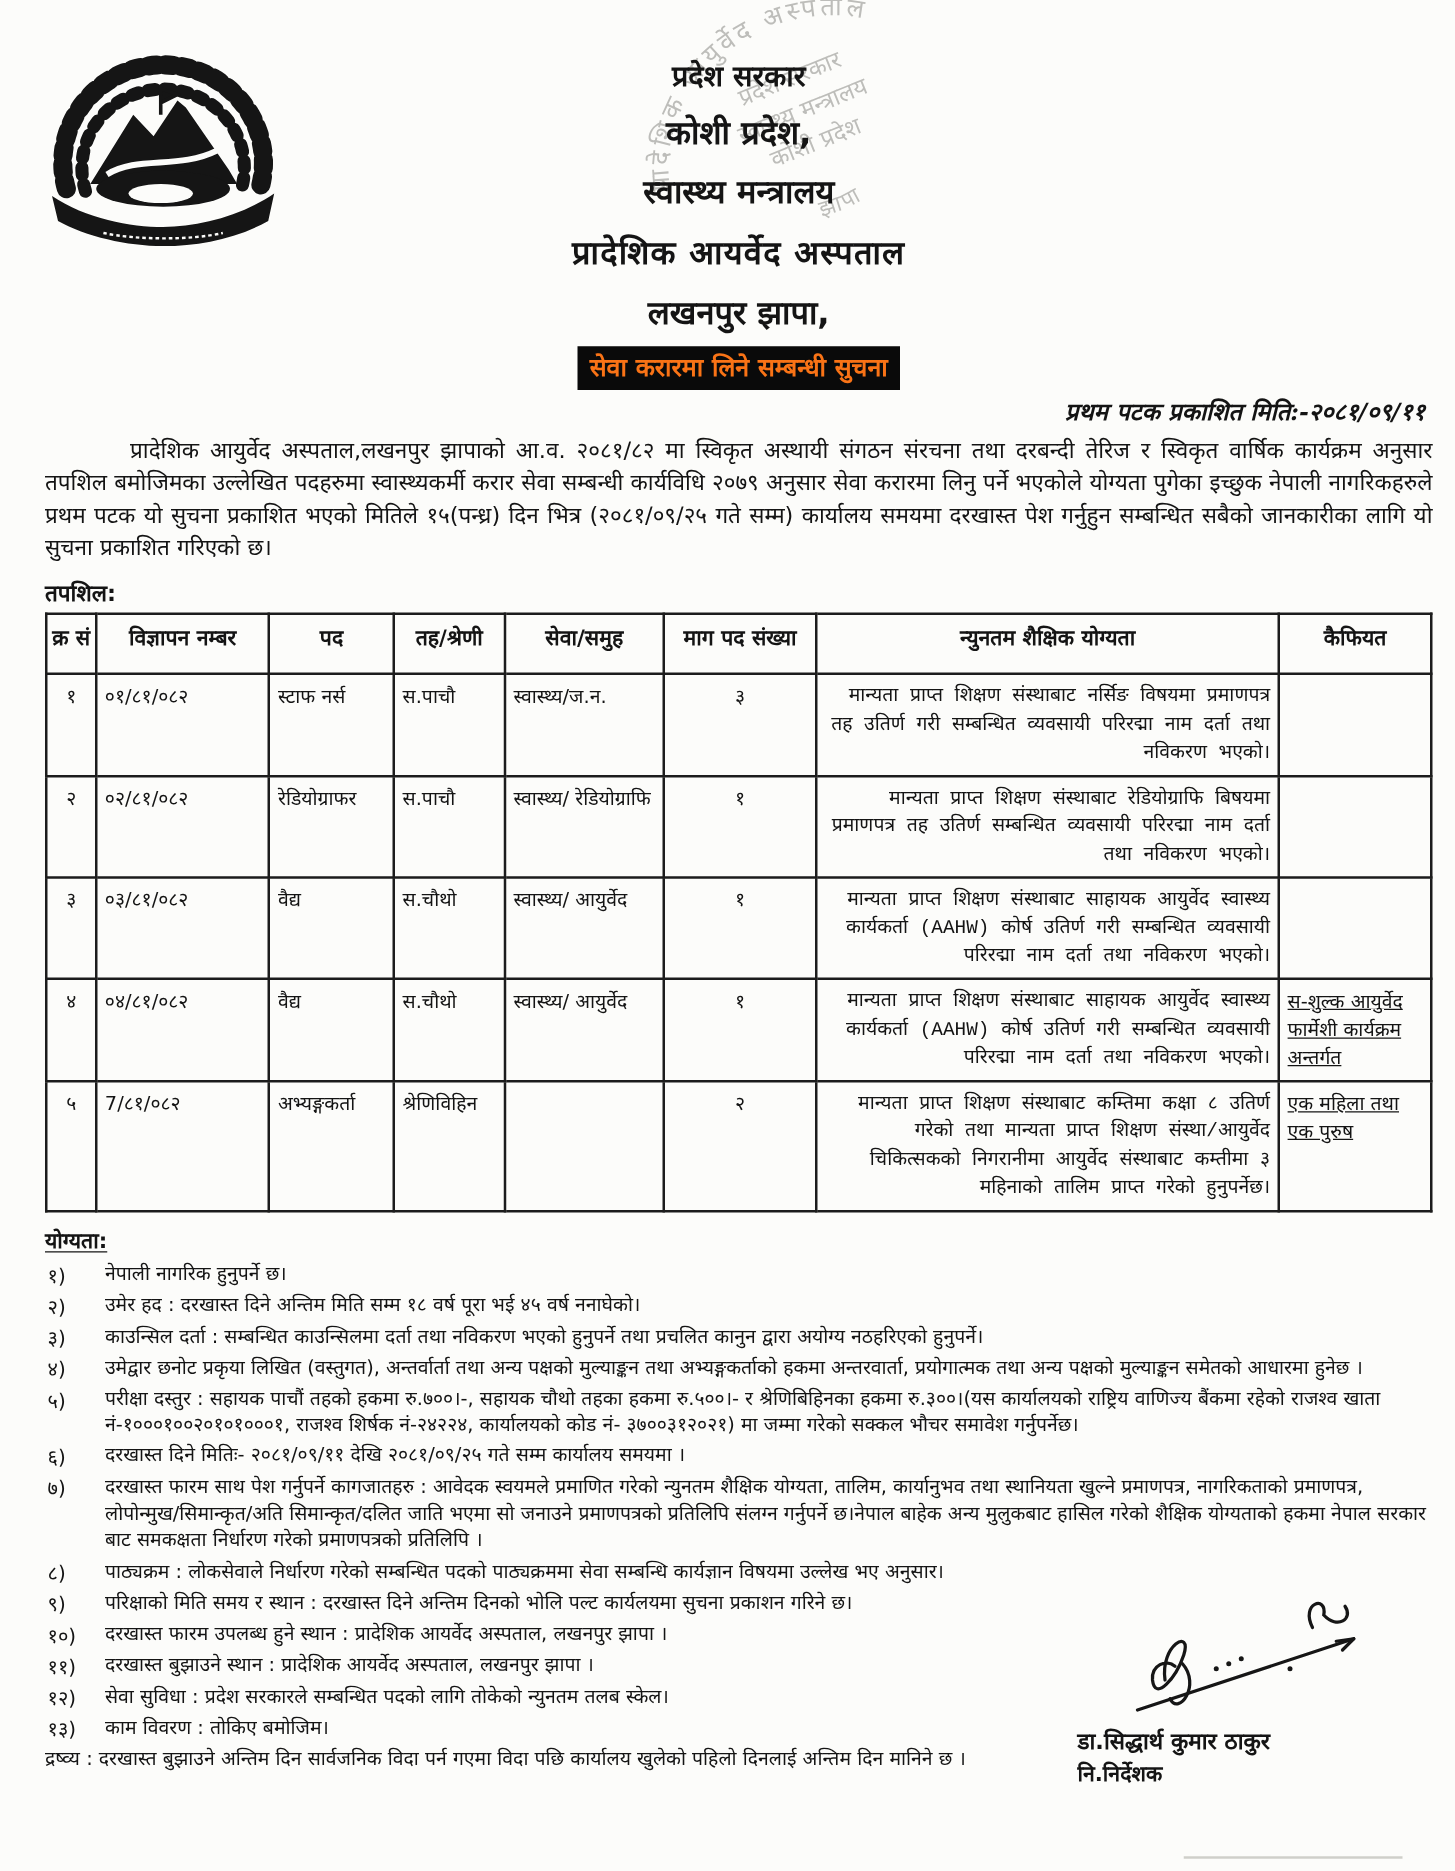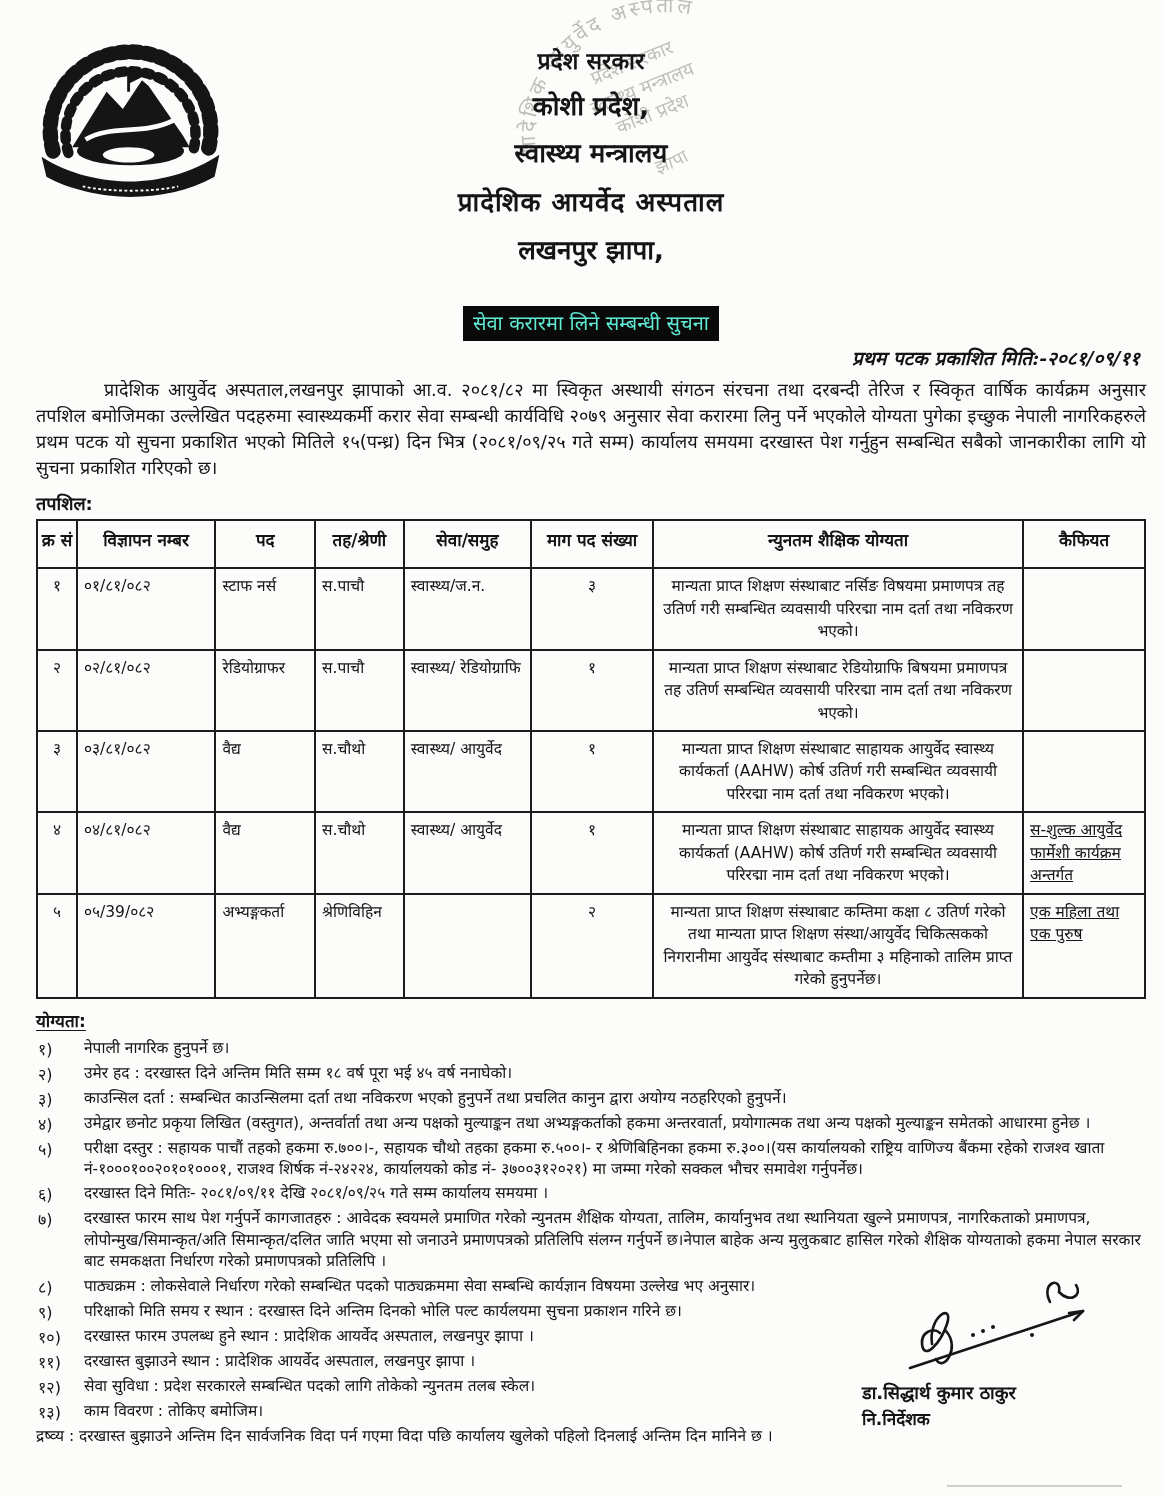--- a/index.html
+++ b/index.html
@@ -14,36 +14,36 @@
   .stamp{position:absolute; left:488px; top:-22px; width:316px; height:240px; opacity:.55; z-index:0;}
   .stamp text{fill:#8b8b86; font-family:"DejaVu Sans","Liberation Sans",sans-serif;}
   
   .content{position:relative; z-index:1; padding:0 18px 0 36px;}
   .header{text-align:center; padding-top:44px;}
   .h-gov{font-size:23px; font-weight:bold; margin-bottom:11px;}
   .h-prov{font-size:26px; font-weight:bold; margin-bottom:11px;}
   .h-min{font-size:26px; font-weight:bold; margin-bottom:13px;}
   .h-org{font-size:26px; font-weight:bold; margin-bottom:12px; letter-spacing:1px;}
   .h-loc{font-size:26px; font-weight:bold; margin-bottom:10px;}
-  .chip{display:inline-block; background:#0a0a0a; color:#5eead4;
-        font-size:20px; font-weight:normal; padding:3px 10px 5px;margin-top:29px;}
+  .chip{display:inline-block; background:#0a0a0a; color:#f97316;
+        font-size:20px; font-weight:bold; padding:3px 10px 5px;}
   
   .dateline{text-align:right; font-family:"DejaVu Serif","Liberation Serif",serif;
             font-style:italic; font-weight:bold; font-size:19px; margin:4px 6px 0 0;}
   .intro{font-size:18px; line-height:1.45; text-align:justify; margin:6px 0 0 0; text-indent:68px;}
   .tapasil{font-size:18px; font-weight:bold; margin:10px 0 4px 0;}
   
   table.vacancy{width:100%; border-collapse:collapse; table-layout:fixed;}
   table.vacancy th, table.vacancy td{
     border:2px solid #1c1c1c; vertical-align:top; word-wrap:break-word;
   }
   table.vacancy th{font-size:17px; font-weight:bold; padding:8px 3px 14px; line-height:1.4; text-align:center;}
   table.vacancy td{font-size:15.5px; padding:6px 6px; line-height:1.45;}
   td.c{text-align:center;}
-  td.qual{text-align:center; line-height:1.5; padding-right:10px;}
+  td.qual{text-align:right; line-height:1.5; padding-right:10px;font-family:Liberation Mono, monospace;}
   td.rem{text-align:left; line-height:1.6;text-decoration:underline;}
   
   .yogyata{font-size:17px; font-weight:bold; text-decoration:underline;
            text-underline-offset:3px; margin:10px 0 6px 0;}
   .q-item{display:flex; margin:0 0 3px 0;}
   .q-num{width:46px; flex-shrink:0; font-size:16px; padding-left:2px;}
   .q-text{flex:1; font-size:15.5px; line-height:1.38; text-align:left; padding-right:4px;}
   .q-note{font-size:15.5px; line-height:1.38; margin-top:3px; max-width:1020px;}
   
   .sig{position:absolute; right:52px; top:1278px; width:250px; z-index:2;}
@@ -164,21 +164,21 @@
           <td>०४/८१/०८२</td>
           <td>वैद्य</td>
           <td>स.चौथो</td>
           <td>स्वास्थ्य/ आयुर्वेद</td>
           <td class="c">१</td>
           <td class="qual">मान्यता प्राप्त शिक्षण संस्थाबाट साहायक आयुर्वेद स्वास्थ्य कार्यकर्ता (AAHW) कोर्ष उतिर्ण गरी सम्बन्धित व्यवसायी परिरद्मा नाम दर्ता तथा नविकरण भएको।</td>
           <td class="rem">स-शुल्क आयुर्वेद फार्मेशी कार्यक्रम अन्तर्गत</td>
         </tr>
         <tr>
           <td class="c">५</td>
-          <td>०५/39/०८२</td>
+          <td>7/८१/०८२</td>
           <td>अभ्यङ्गकर्ता</td>
           <td>श्रेणिविहिन</td>
           <td></td>
           <td class="c">२</td>
           <td class="qual">मान्यता प्राप्त शिक्षण संस्थाबाट कम्तिमा कक्षा ८ उतिर्ण गरेको तथा मान्यता प्राप्त शिक्षण संस्था/आयुर्वेद चिकित्सकको निगरानीमा आयुर्वेद संस्थाबाट कम्तीमा ३ महिनाको तालिम प्राप्त गरेको हुनुपर्नेछ।</td>
           <td class="rem">एक महिला तथा एक पुरुष</td>
         </tr>
       </tbody>
     </table>
 

